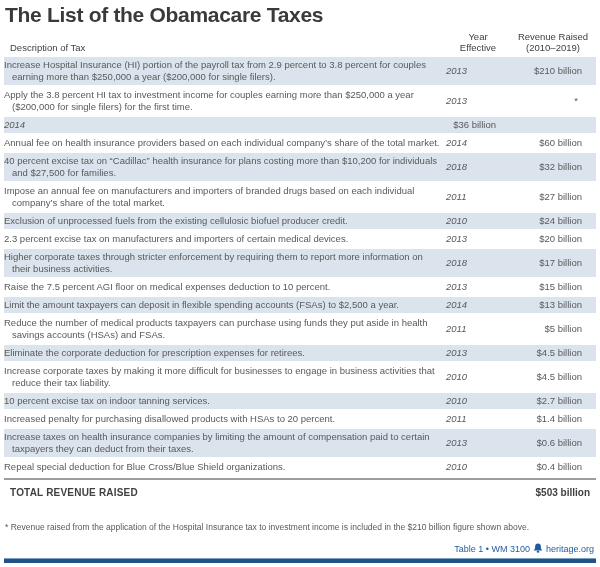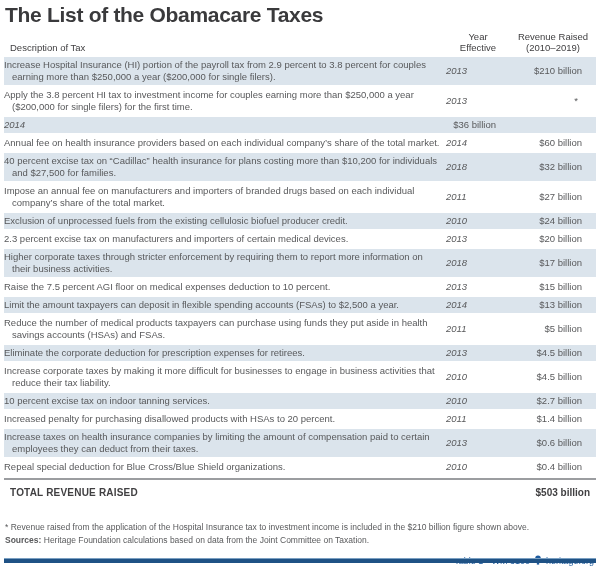--- a/index.html
+++ b/index.html
@@ -188,39 +188,38 @@
         <div class="cell desc">10 percent excise tax on indoor tanning services.</div>
         <div class="cell year">2010</div>
         <div class="cell revenue">$2.7 billion</div>
       </div>
       <div class="trow">
         <div class="cell desc">Increased penalty for purchasing disallowed products with HSAs to 20 percent.</div>
         <div class="cell year">2011</div>
         <div class="cell revenue">$1.4 billion</div>
       </div>
       <div class="trow shaded">
-        <div class="cell desc">Increase taxes on health insurance companies by limiting the amount of compensation paid to certain employees they can deduct from their taxes.</div>
+        <div class="cell desc">Increase taxes on health insurance companies by limiting the amount of compensation paid to certain taxpayers they can deduct from their taxes.</div>
         <div class="cell year">2013</div>
         <div class="cell revenue">$0.6 billion</div>
       </div>
       <div class="trow">
         <div class="cell desc">Repeal special deduction for Blue Cross/Blue Shield organizations.</div>
         <div class="cell year">2010</div>
         <div class="cell revenue">$0.4 billion</div>
       </div>
     </div>
 
   <div class="total-row">
     <div class="total-label">TOTAL REVENUE RAISED</div>
     <div class="total-value">$503 billion</div>
   </div>
 
   <div class="footnotes">
     <div>* Revenue raised from the application of the Hospital Insurance tax to investment income is included in the $210 billion figure shown above.</div>
-    <div><span class="src-label">Sources:</span><span> Heritage Foundation calculations based on data from the Joint Committee on Taxation.</span></div>
   </div>
 
   <div class="credit">
     <span>Table 1 • WM 3100</span>
     <span class="bell">
       <svg width="10" height="10" viewBox="0 0 12 12" aria-hidden="true">
         <path fill="#1e5b9e" d="M6 0.5c-2.4 0-3.2 1.3-3.3 2.9L2.4 6.2c-.1 1-.6 1.6-1.3 2.1v.6h9.8v-.6c-.7-.5-1.2-1.1-1.3-2.1L9.3 3.4C9.2 1.8 8.4 0.5 6 0.5z"></path>
         <rect fill="#1e5b9e" x="4.6" y="9.4" width="2.8" height="2.1"></rect>
       </svg>
     </span>

